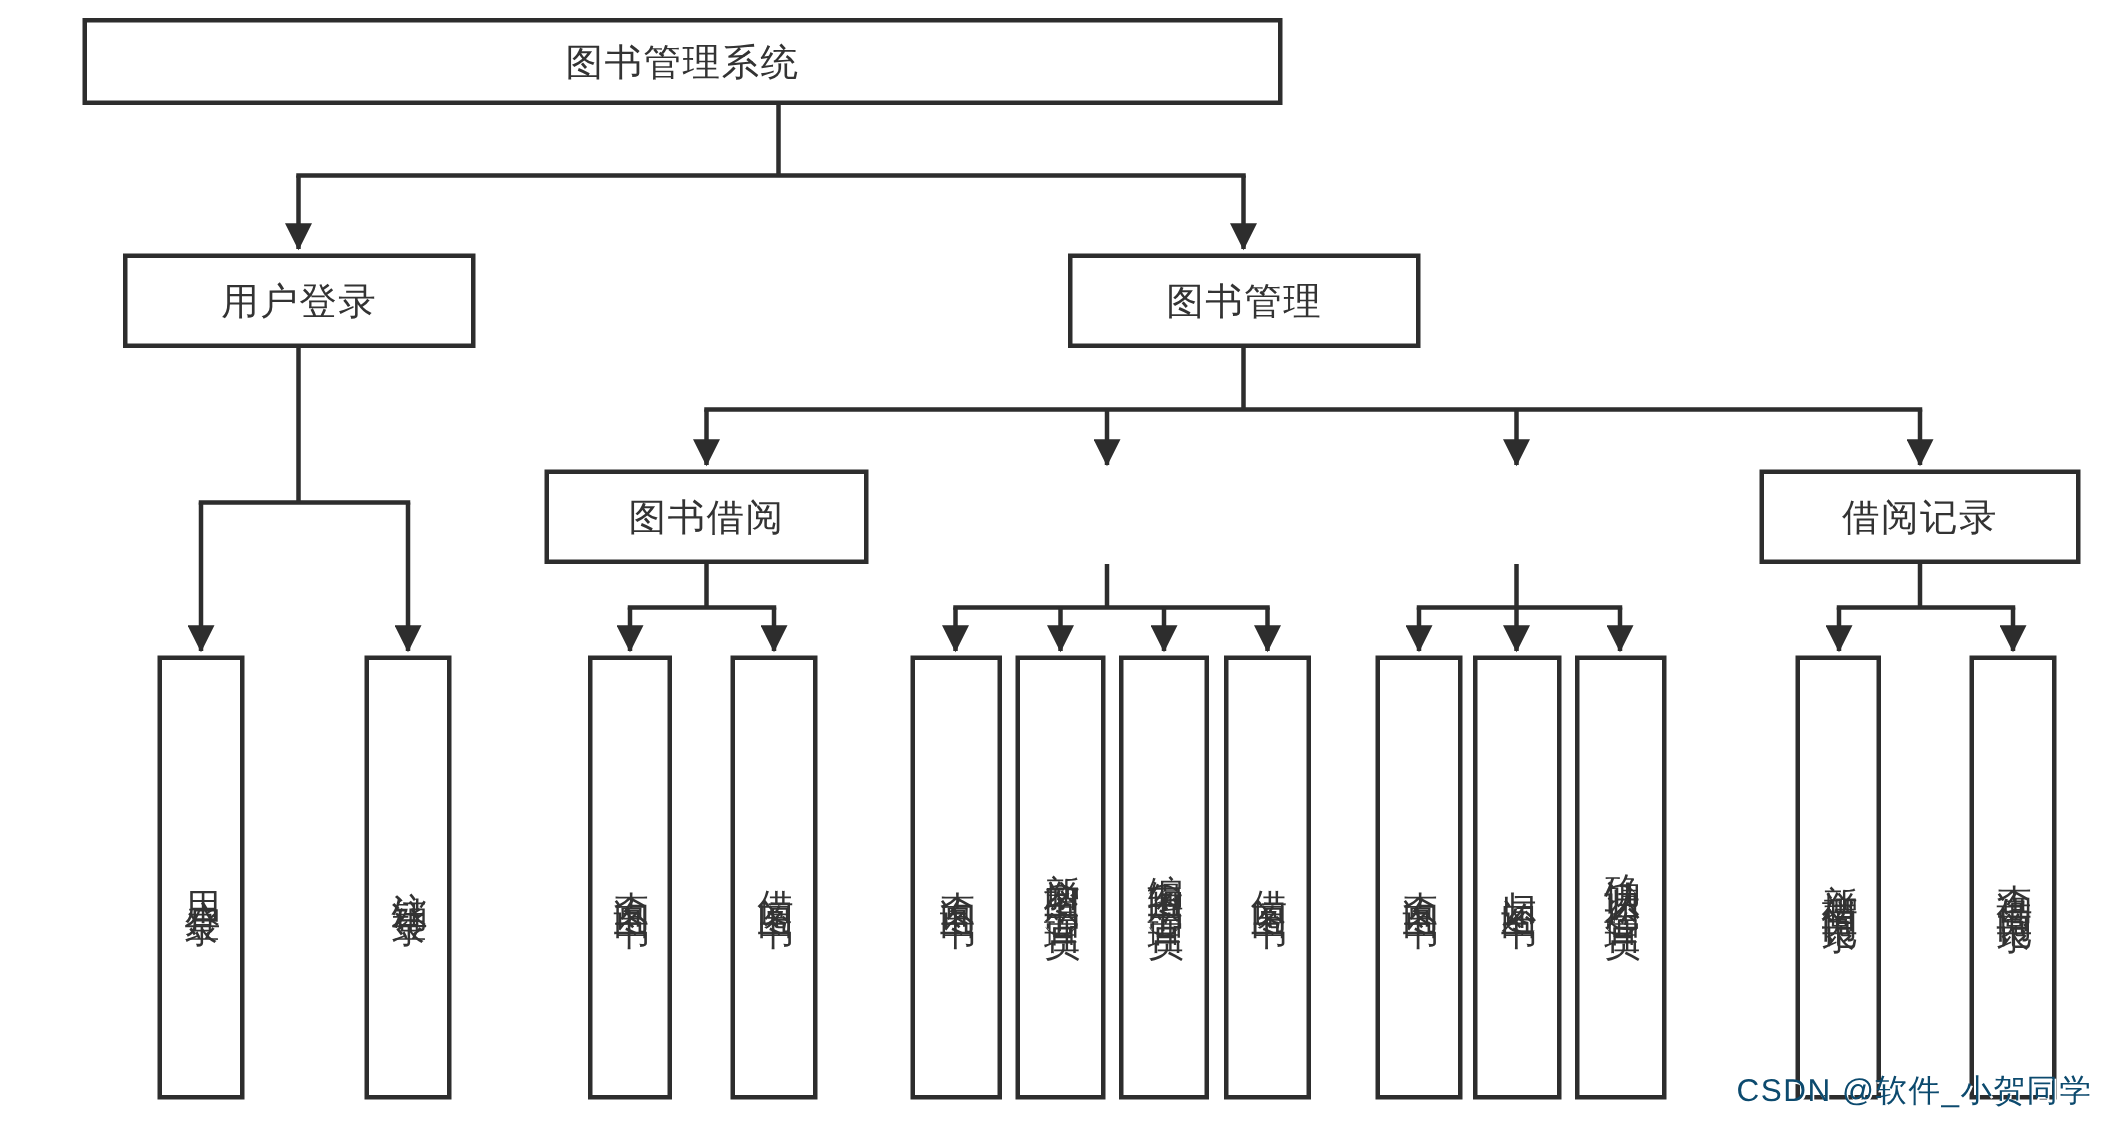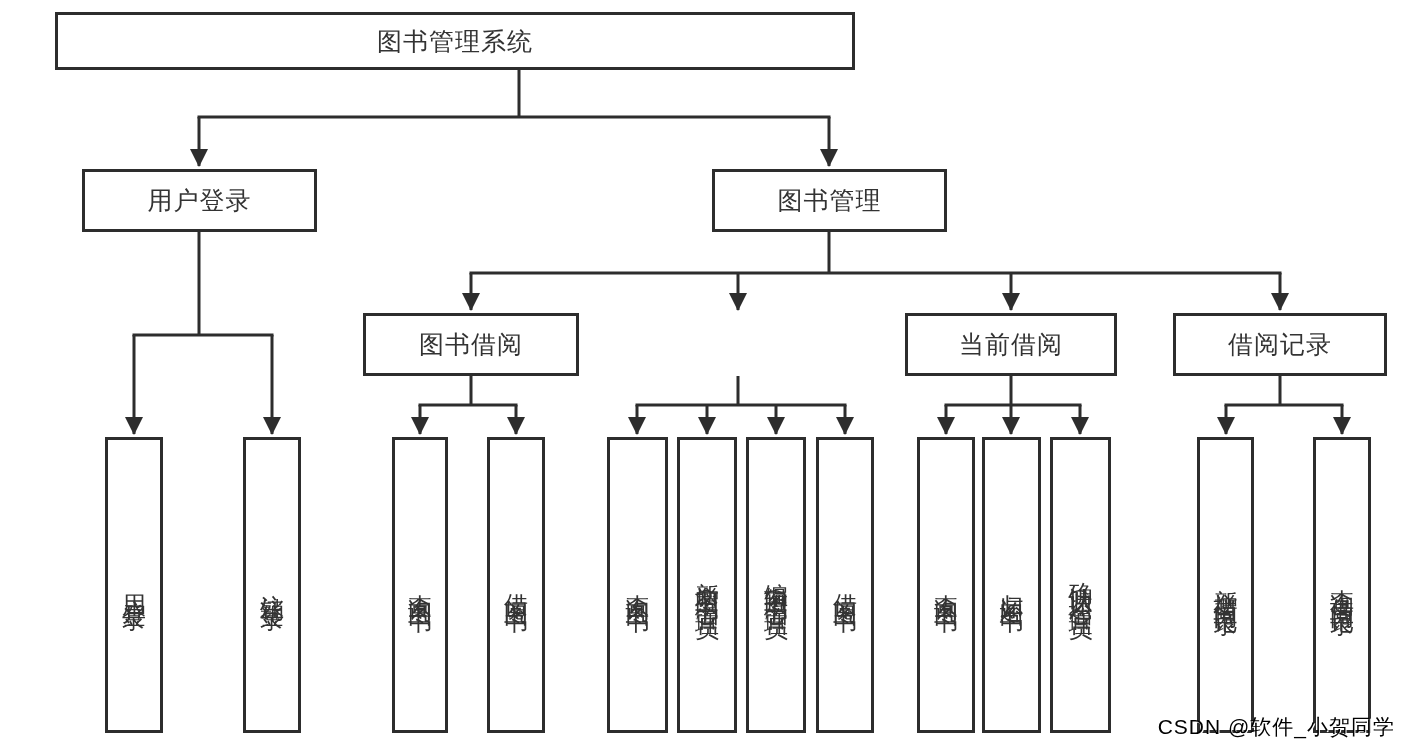--- a/index.html
+++ b/index.html
@@ -14,21 +14,21 @@
     border:3px solid #2d2d2d;color:#333333;z-index:2;
     display:flex;align-items:center;justify-content:center;
   }
   .node.h{font-size:25px;letter-spacing:1px;}
   .node.v span{
     writing-mode:vertical-rl;text-orientation:mixed;
     font-size:24px;letter-spacing:5px;line-height:1;white-space:nowrap;
   }
   #watermark{
     position:absolute;right:10px;bottom:6px;z-index:3;
-    font-size:21px;color:#000000;letter-spacing:1px;
+    font-size:21px;color:#0c4a6e;letter-spacing:1px;
     text-shadow:1px 1px 0 #ffffff;
   }
 </style>
 </head>
 <body>
 
 <div id="stage">
 
   <svg class="connectors" width="1405" height="747" viewBox="0 0 1405 747">
     <defs>
@@ -80,23 +80,20 @@
   <div class="node h" style="left:82px;top:169px;width:235px;height:63px;">
     <span>用户登录</span>
   </div>
   <div class="node h" style="left:712px;top:169px;width:235px;height:63px;">
     <span>图书管理</span>
   </div>
 
   <div class="node h" style="left:363px;top:313px;width:216px;height:63px;">
     <span>图书借阅</span>
   </div>
-  <div class="node h" style="left:905px;top:313px;width:212px;height:63px;">
-    <span>当前借阅</span>
-  </div>
   <div class="node h" style="left:1173px;top:313px;width:214px;height:63px;font-family:Liberation Serif, serif;">
     <span>借阅记录</span>
   </div>
 
   <div class="node v" style="left:105px;top:437px;width:58px;height:296px;">
     <span>用户登录</span>
   </div>
   <div class="node v" style="left:243px;top:437px;width:58px;height:296px;">
     <span>注销登录</span>
   </div>

